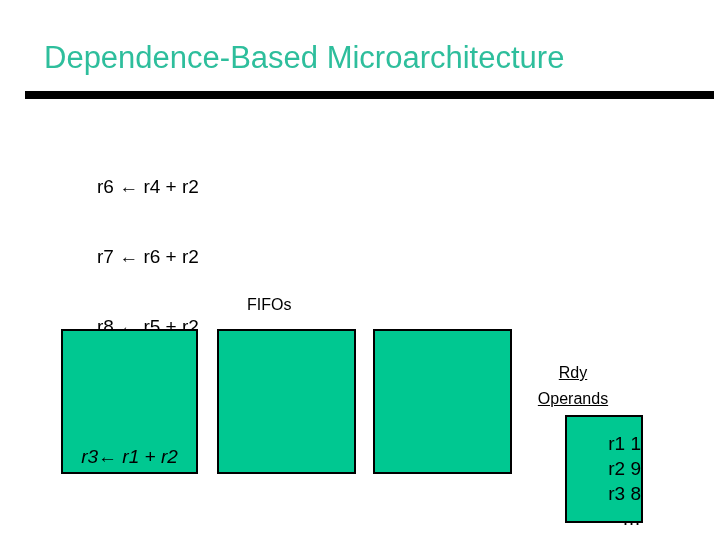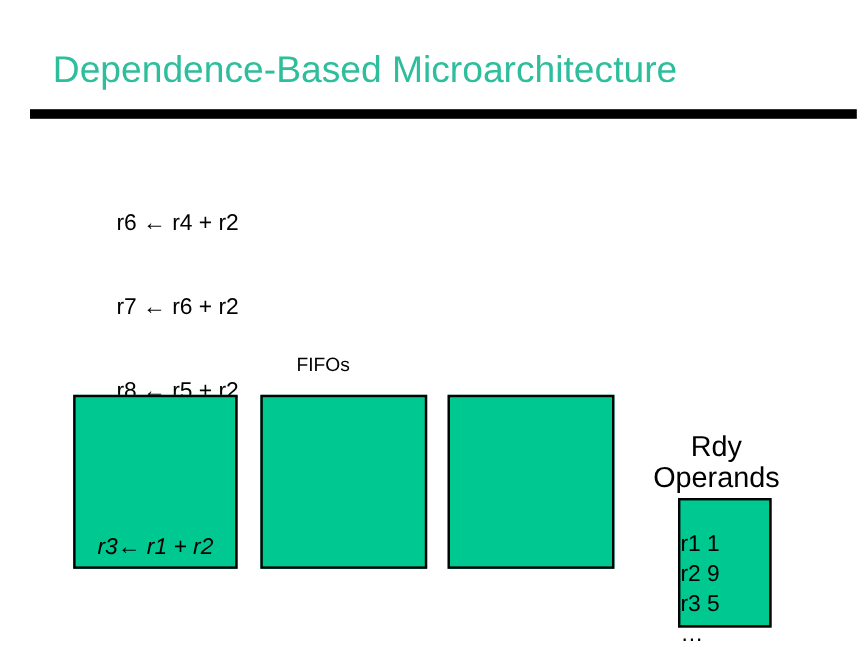--- a/index.html
+++ b/index.html
@@ -60,39 +60,40 @@
     left: 0;
     right: 0;
     bottom: 4px;
     text-align: center;
     font-size: 19px;
     color: #000000;
     white-space: nowrap;
   }
   .rdy-operands-label {
     position: absolute;
-    left: 527px;
+    left: 503px;
     top: 360px;
     width: 140px;
     text-align: center;
-    font-size: 24px;
+    font-size: 16px;
     line-height: 26px;
     color: #000000;
+    text-decoration: underline;
   }
   .operand-table {
     position: absolute;
     left: 565px;
     top: 415px;
     width: 78px;
     height: 108px;
     background: #00c891;
     border: 2px solid #000000;
     box-sizing: border-box;
-    padding-top: 24px;
-    text-align: left;
+    padding-top: 14px;
+    text-align: right;
     font-size: 19px;
     line-height: 25px;
     color: #000000;
   }
   .operand-row { white-space: pre; }
 </style>
 </head>
 <body>
 
 <div class="slide">
@@ -119,17 +120,17 @@
   <div class="fifo-box fifo-box-3"></div>
 
   <div class="rdy-operands-label">
     <div>Rdy</div>
     <div>Operands</div>
   </div>
 
   <div class="operand-table">
     <div class="operand-row">r1 1</div>
     <div class="operand-row">r2 9</div>
-    <div class="operand-row">r3 5</div>
+    <div class="operand-row">r3 8</div>
     <div class="operand-row">…</div>
   </div>
 
 </div>
 
 </body></html>

